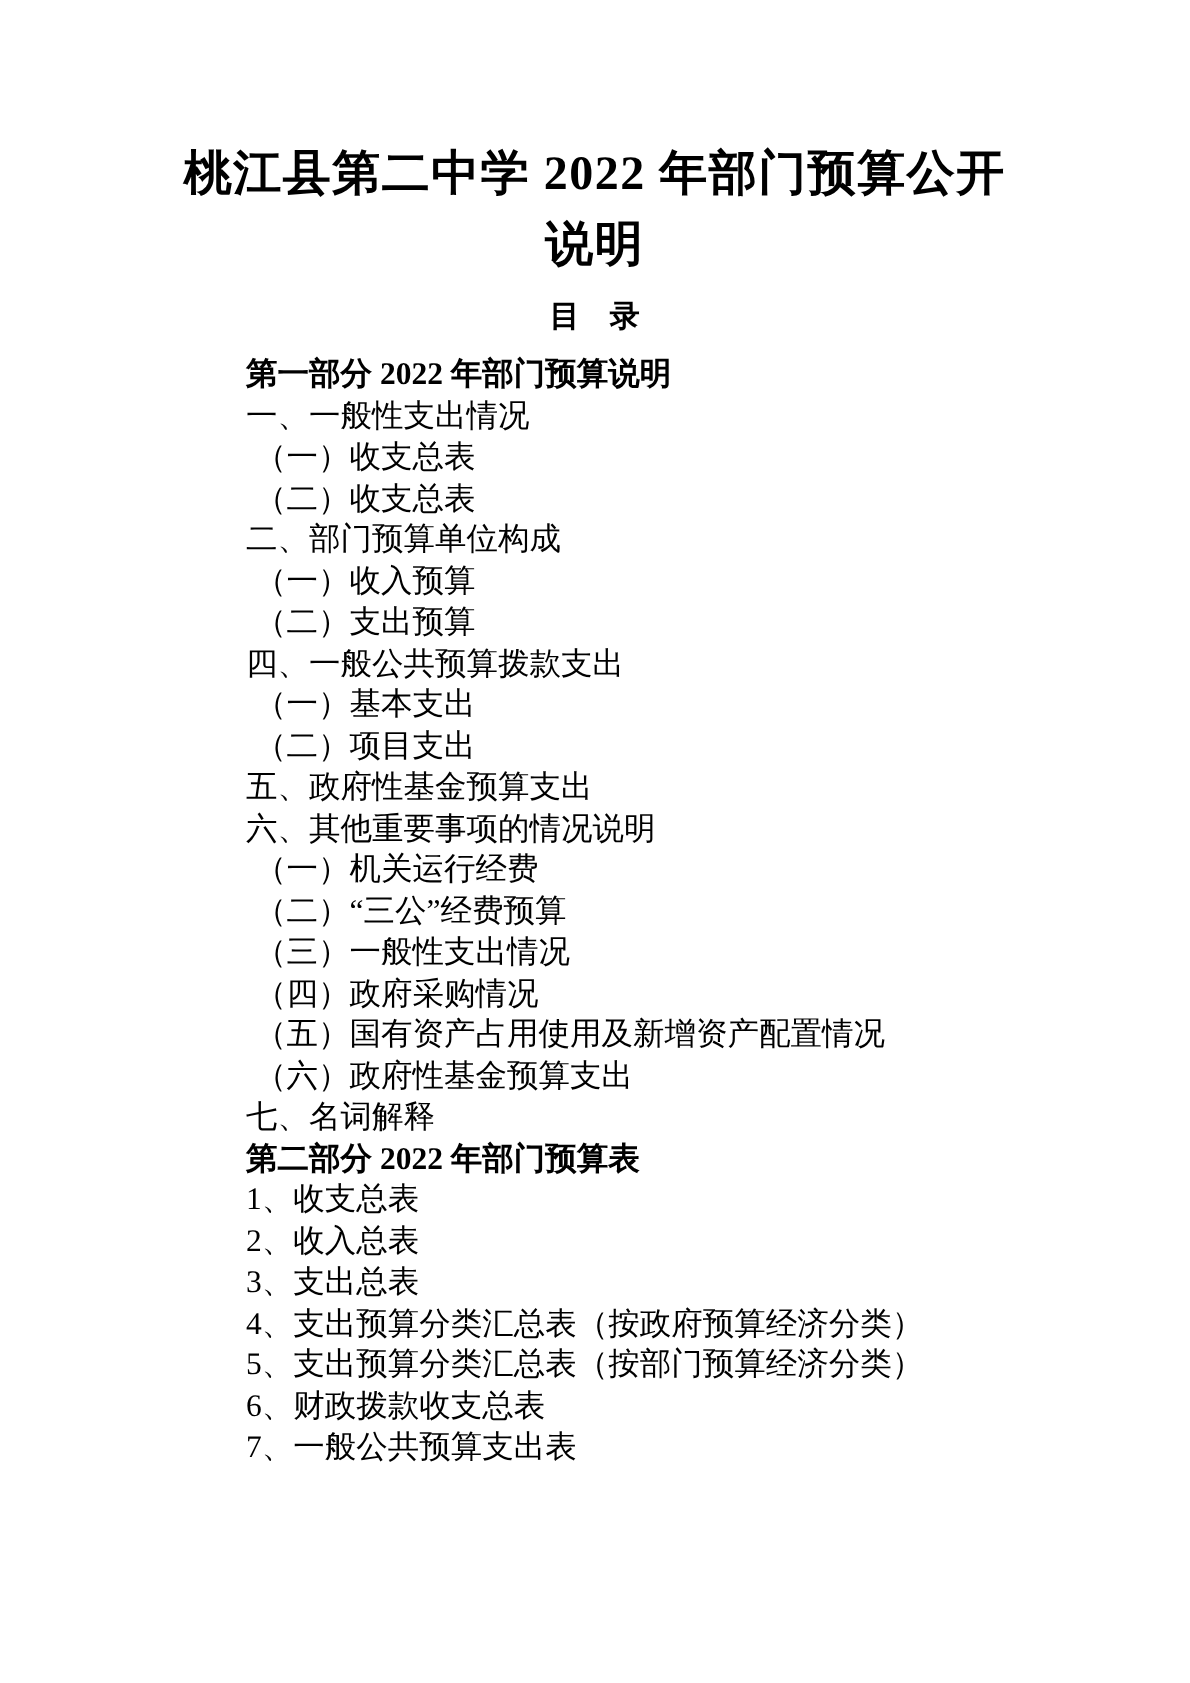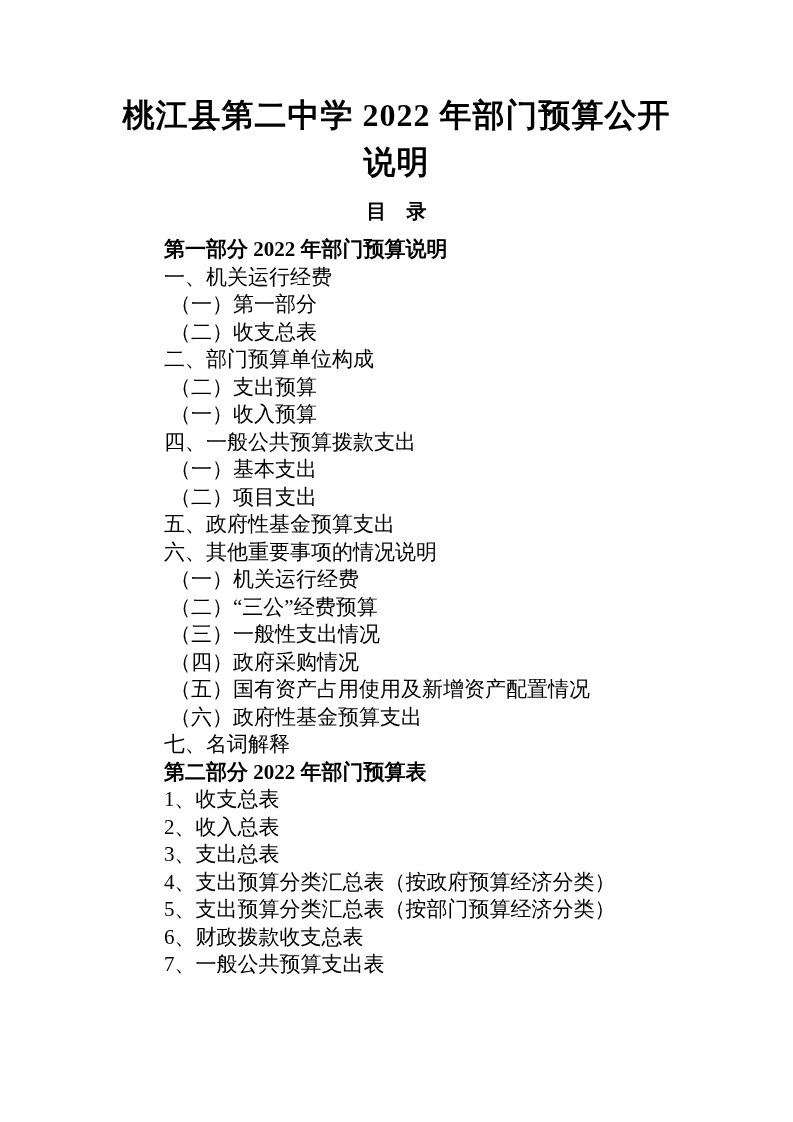--- a/index.html
+++ b/index.html
@@ -58,26 +58,26 @@
 
   <h1 class="doc-title">
     <span class="title-line">桃江县第二中学 2022 年部门预算公开</span>
     <span class="title-line">说明</span>
   </h1>
 
   <h2 class="toc-heading">目　录</h2>
 
   <div class="toc">
     <div class="toc-item bold">第一部分 2022 年部门预算说明</div>
-    <div class="toc-item">一、机关运行经费</div>
-    <div class="toc-item paren">（一）第一部分</div>
+    <div class="toc-item">一、一般性支出情况</div>
+    <div class="toc-item paren">（一）收支总表</div>
     <div class="toc-item paren">（二）收支总表</div>
     <div class="toc-item">二、部门预算单位构成</div>
+    <div class="toc-item paren">（一）收入预算</div>
     <div class="toc-item paren">（二）支出预算</div>
-    <div class="toc-item paren">（一）收入预算</div>
     <div class="toc-item">四、一般公共预算拨款支出</div>
     <div class="toc-item paren">（一）基本支出</div>
     <div class="toc-item paren">（二）项目支出</div>
     <div class="toc-item">五、政府性基金预算支出</div>
     <div class="toc-item">六、其他重要事项的情况说明</div>
     <div class="toc-item paren">（一）机关运行经费</div>
     <div class="toc-item paren">（二）“三公”经费预算</div>
     <div class="toc-item paren">（三）一般性支出情况</div>
     <div class="toc-item paren">（四）政府采购情况</div>
     <div class="toc-item paren">（五）国有资产占用使用及新增资产配置情况</div>

